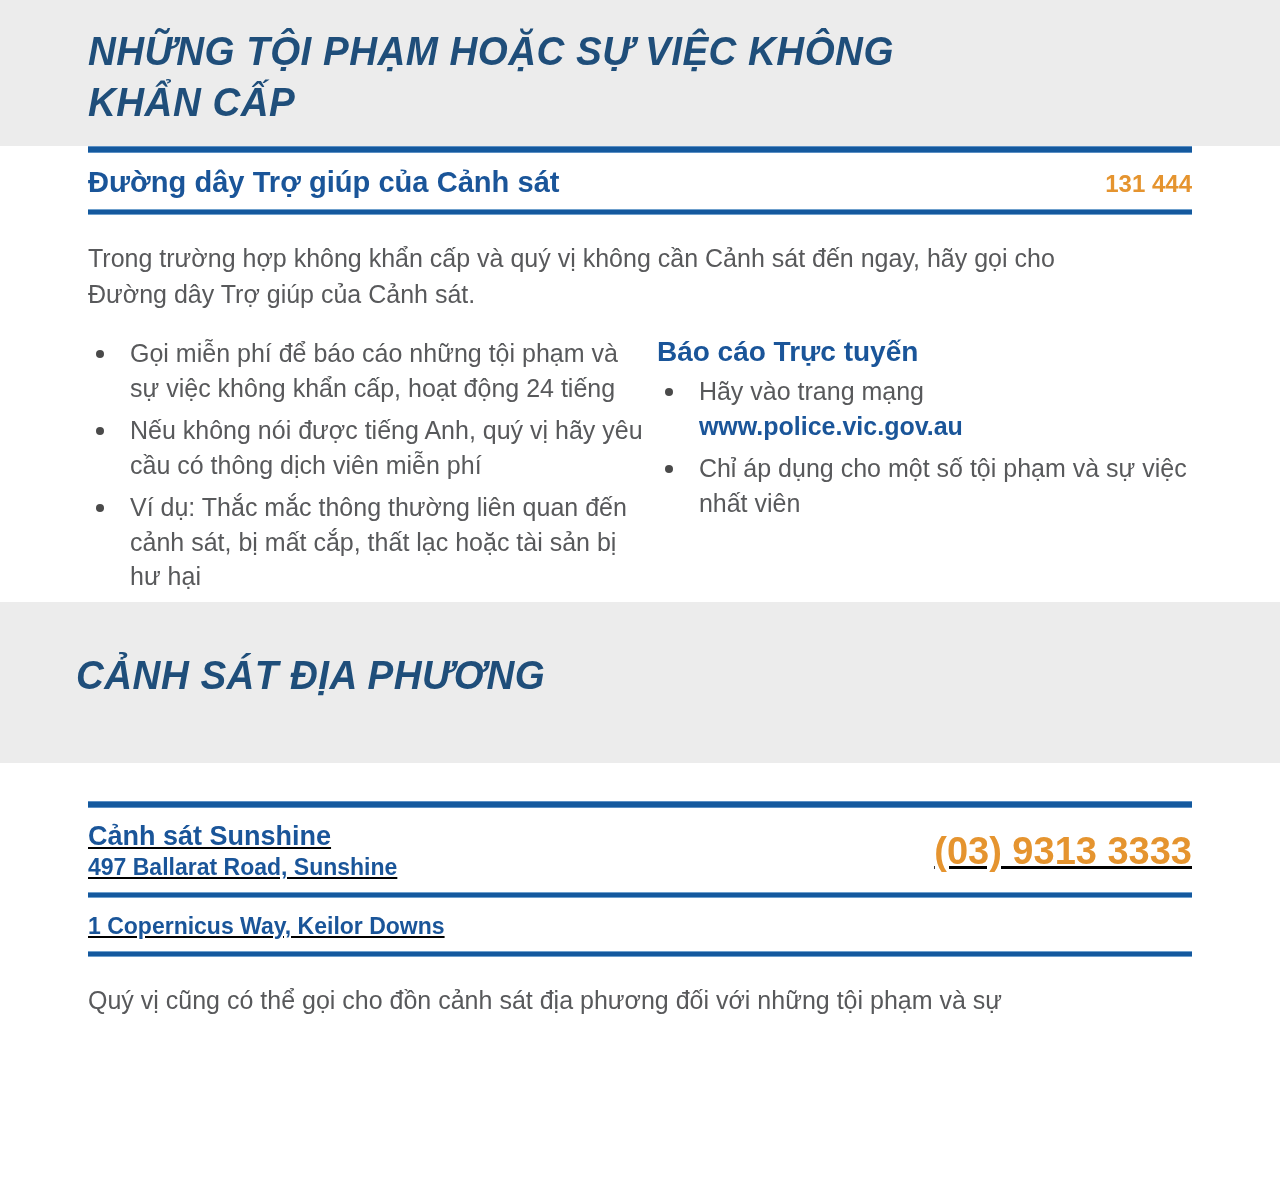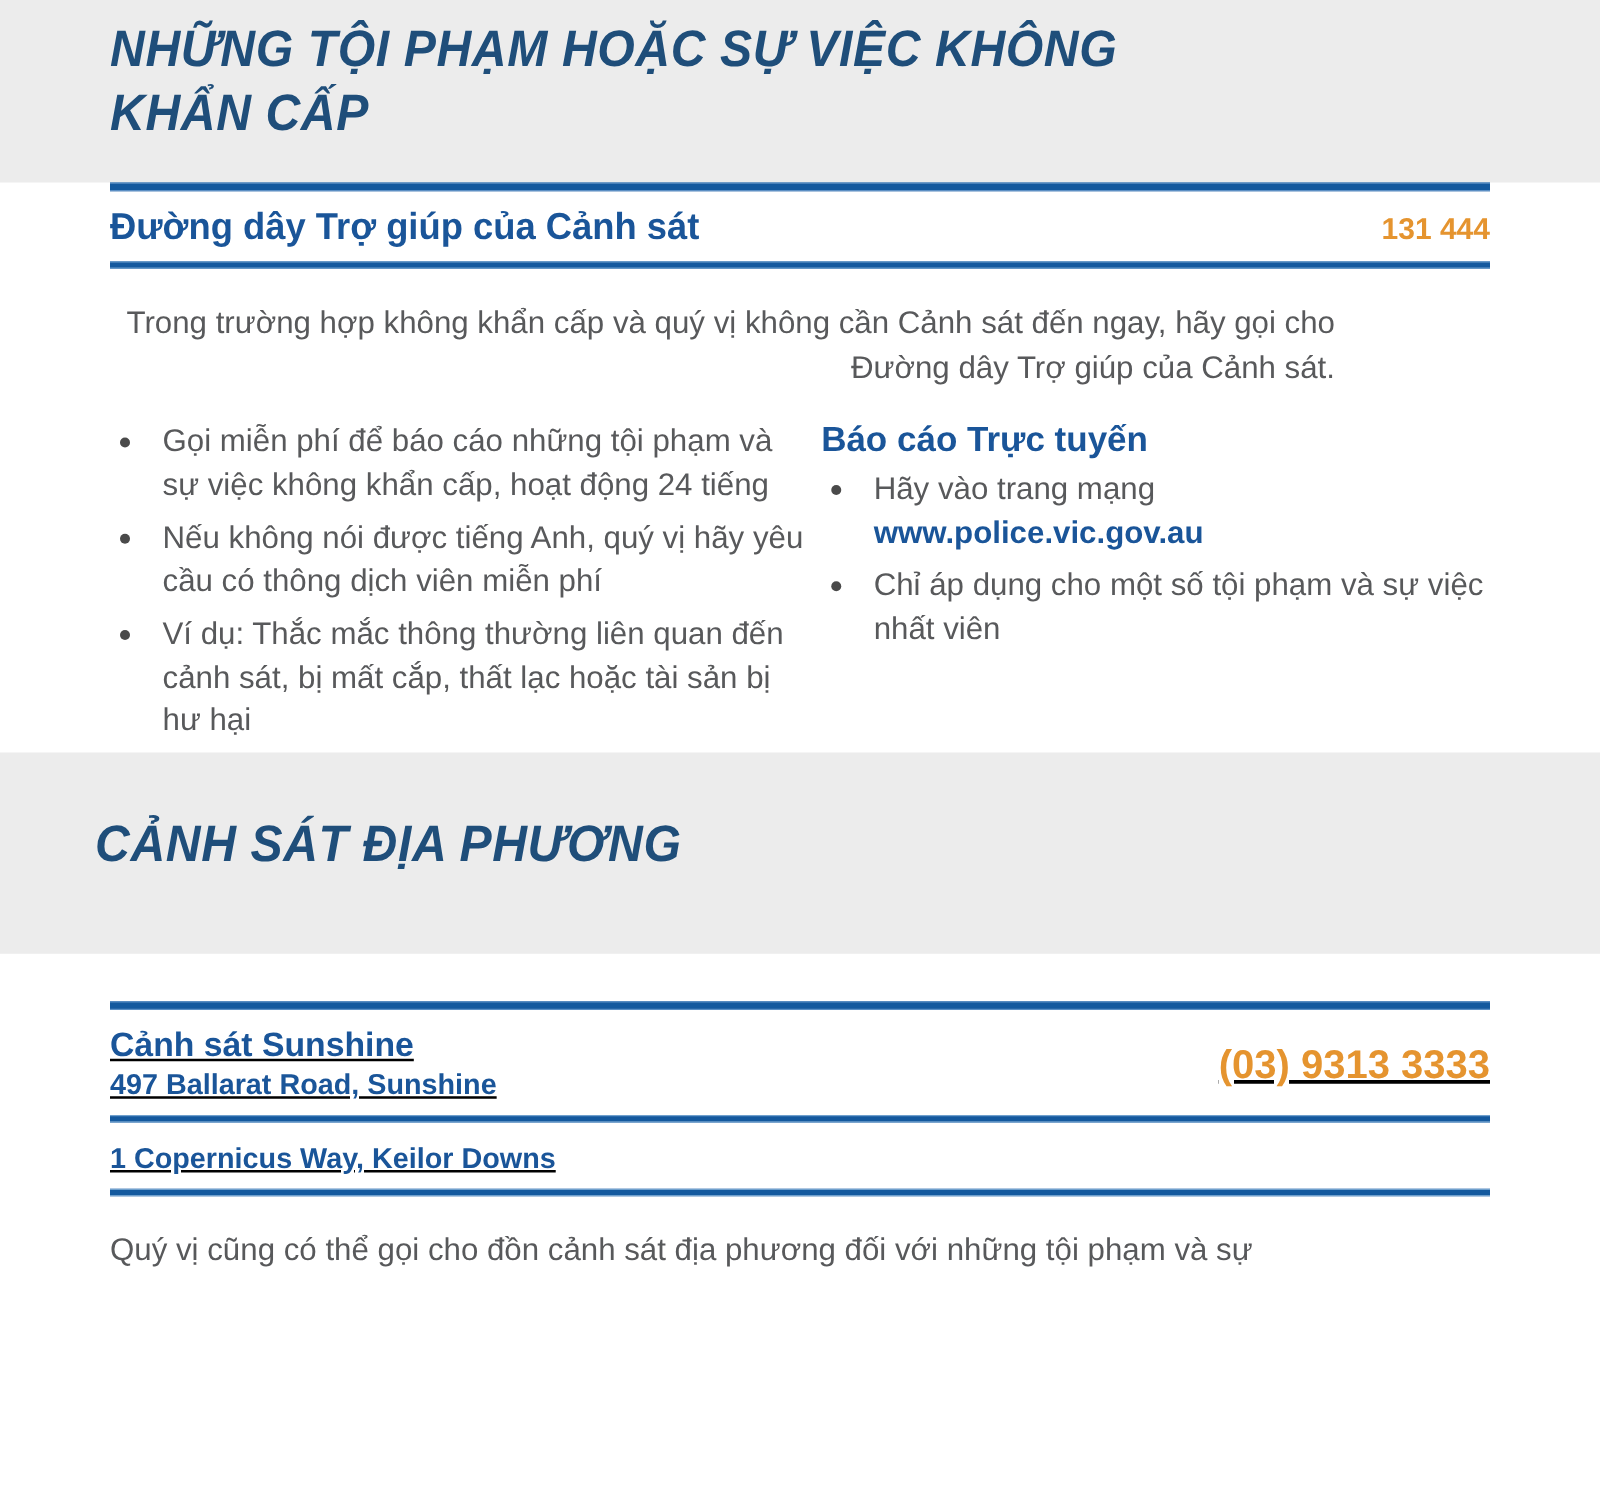--- a/index.html
+++ b/index.html
@@ -16,21 +16,21 @@
   }
 
   
   .band {
     background: #ececec;
     width: 100%;
     box-sizing: border-box;
   }
   .band-top {
     height: 146px;
-    padding: 14px 0 0 88px;
+    padding: 26px 0 0 88px;
   }
   .band-mid {
     height: 161px;
     padding: 48px 0 0 76px;
     margin-top: 0;
   }
 
   .banner-title {
     color: #1f4e7a;
     font-family: "Liberation Sans", sans-serif;
@@ -90,21 +90,20 @@
   }
 
   
   .intro {
     color: #58595b;
     font-size: 25px;
     line-height: 1.42;
     margin: 26px 0 0 0;
     max-width: 980px;
     font-weight: 300;
-    text-align: right;
   }
 
   
   .cols {
     display: flex;
     margin-top: 24px;
   }
   .col-left { width: 560px; }
   .col-right { width: 540px; padding-left: 14px; }
 
@@ -163,21 +162,21 @@
   }
   .station-address {
     color: #1a5599;
     font-size: 23px;
     font-weight: bold;
     line-height: 1.2;
     margin-top: 2px;
   }
   .station-phone {
     color: #e5942f;
-    font-size: 32px;
+    font-size: 38px;
     font-weight: bold;
     white-space: nowrap;
   }
 
   .footer-note {
     color: #58595b;
     font-size: 25px;
     line-height: 1.4;
     margin-top: 26px;
     font-weight: 300;

